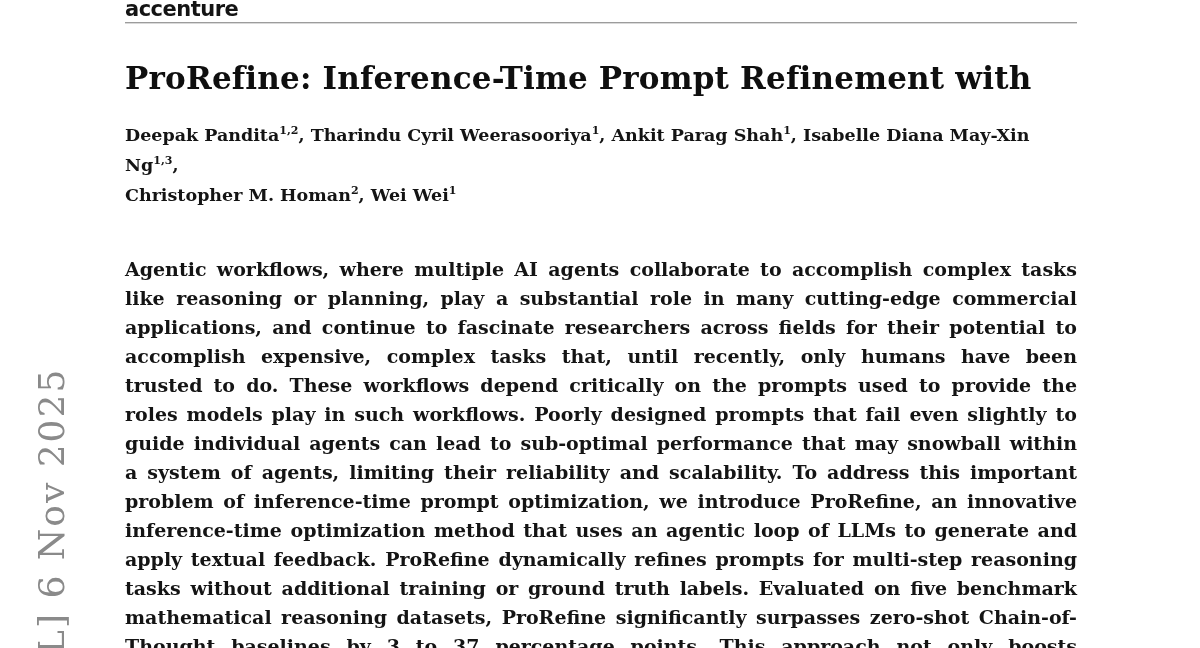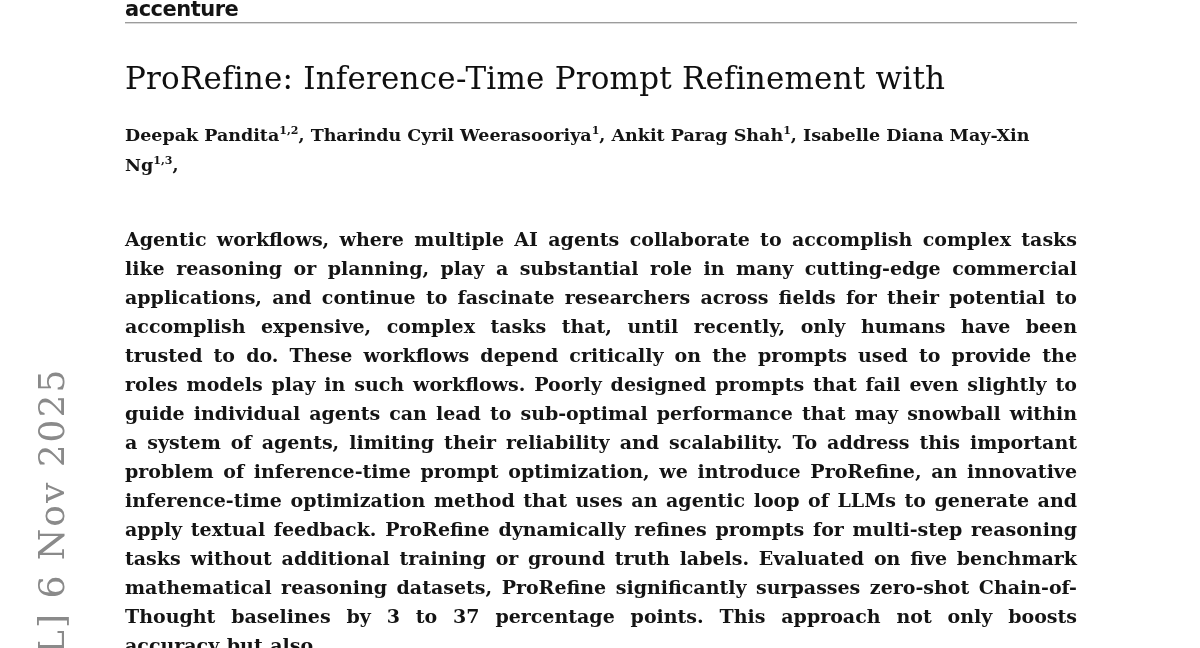--- a/index.html
+++ b/index.html
@@ -30,21 +30,21 @@
   .header-rule {
     height: 2px;
     background: #9c9c9c;
     border-bottom: 1px solid #d9d9d9;
     margin-top: 2px;
   }
   .paper-title {
     margin-top: 34px;
     font-size: 31px;
     line-height: 40px;
-    font-weight: normal;
+    font-weight: bold;
     color: #0f0f0f;
     letter-spacing: 0.2px;
   }
   .authors {
     margin-top: 22px;
     font-size: 17.5px;
     line-height: 30px;
     font-weight: bold;
     color: #141414;
   }
@@ -95,19 +95,20 @@
 
   <div class="content">
 
     <div class="logo">accenture</div>
     <div class="header-rule"></div>
 
     <h1 class="paper-title"><span>ProRefine: Inference-Time Prompt Refinement with</span><br></h1>
 
     <div class="authors">
       <div><span>Deepak Pandita</span><sup>1,2</sup><span>, </span><span>Tharindu Cyril Weerasooriya</span><sup>1</sup><span>, </span><span>Ankit Parag Shah</span><sup>1</sup><span>, </span><span>Isabelle Diana May-Xin Ng</span><sup>1,3</sup><span>,</span></div>
+      <div><span>Christopher M. Homan</span><sup>2</sup><span>, </span><span>Wei Wei</span><sup>1</sup><span></span></div>
     </div>
 
 
     <p class="abstract">Agentic workflows, where multiple AI agents collaborate to accomplish complex tasks like reasoning or planning, play a substantial role in many cutting-edge commercial applications, and continue to fascinate researchers across fields for their potential to accomplish expensive, complex tasks that, until recently, only humans have been trusted to do. These workflows depend critically on the prompts used to provide the roles models play in such workflows. Poorly designed prompts that fail even slightly to guide individual agents can lead to sub-optimal performance that may snowball within a system of agents, limiting their reliability and scalability. To address this important problem of inference-time prompt optimization, we introduce ProRefine, an innovative inference-time optimization method that uses an agentic loop of LLMs to generate and apply textual feedback. ProRefine dynamically refines prompts for multi-step reasoning tasks without additional training or ground truth labels. Evaluated on five benchmark mathematical reasoning datasets, ProRefine significantly surpasses zero-shot Chain-of-Thought baselines by 3 to 37 percentage points. This approach not only boosts accuracy but also</p>
 
   </div>
 </div>
 
 </body></html>

